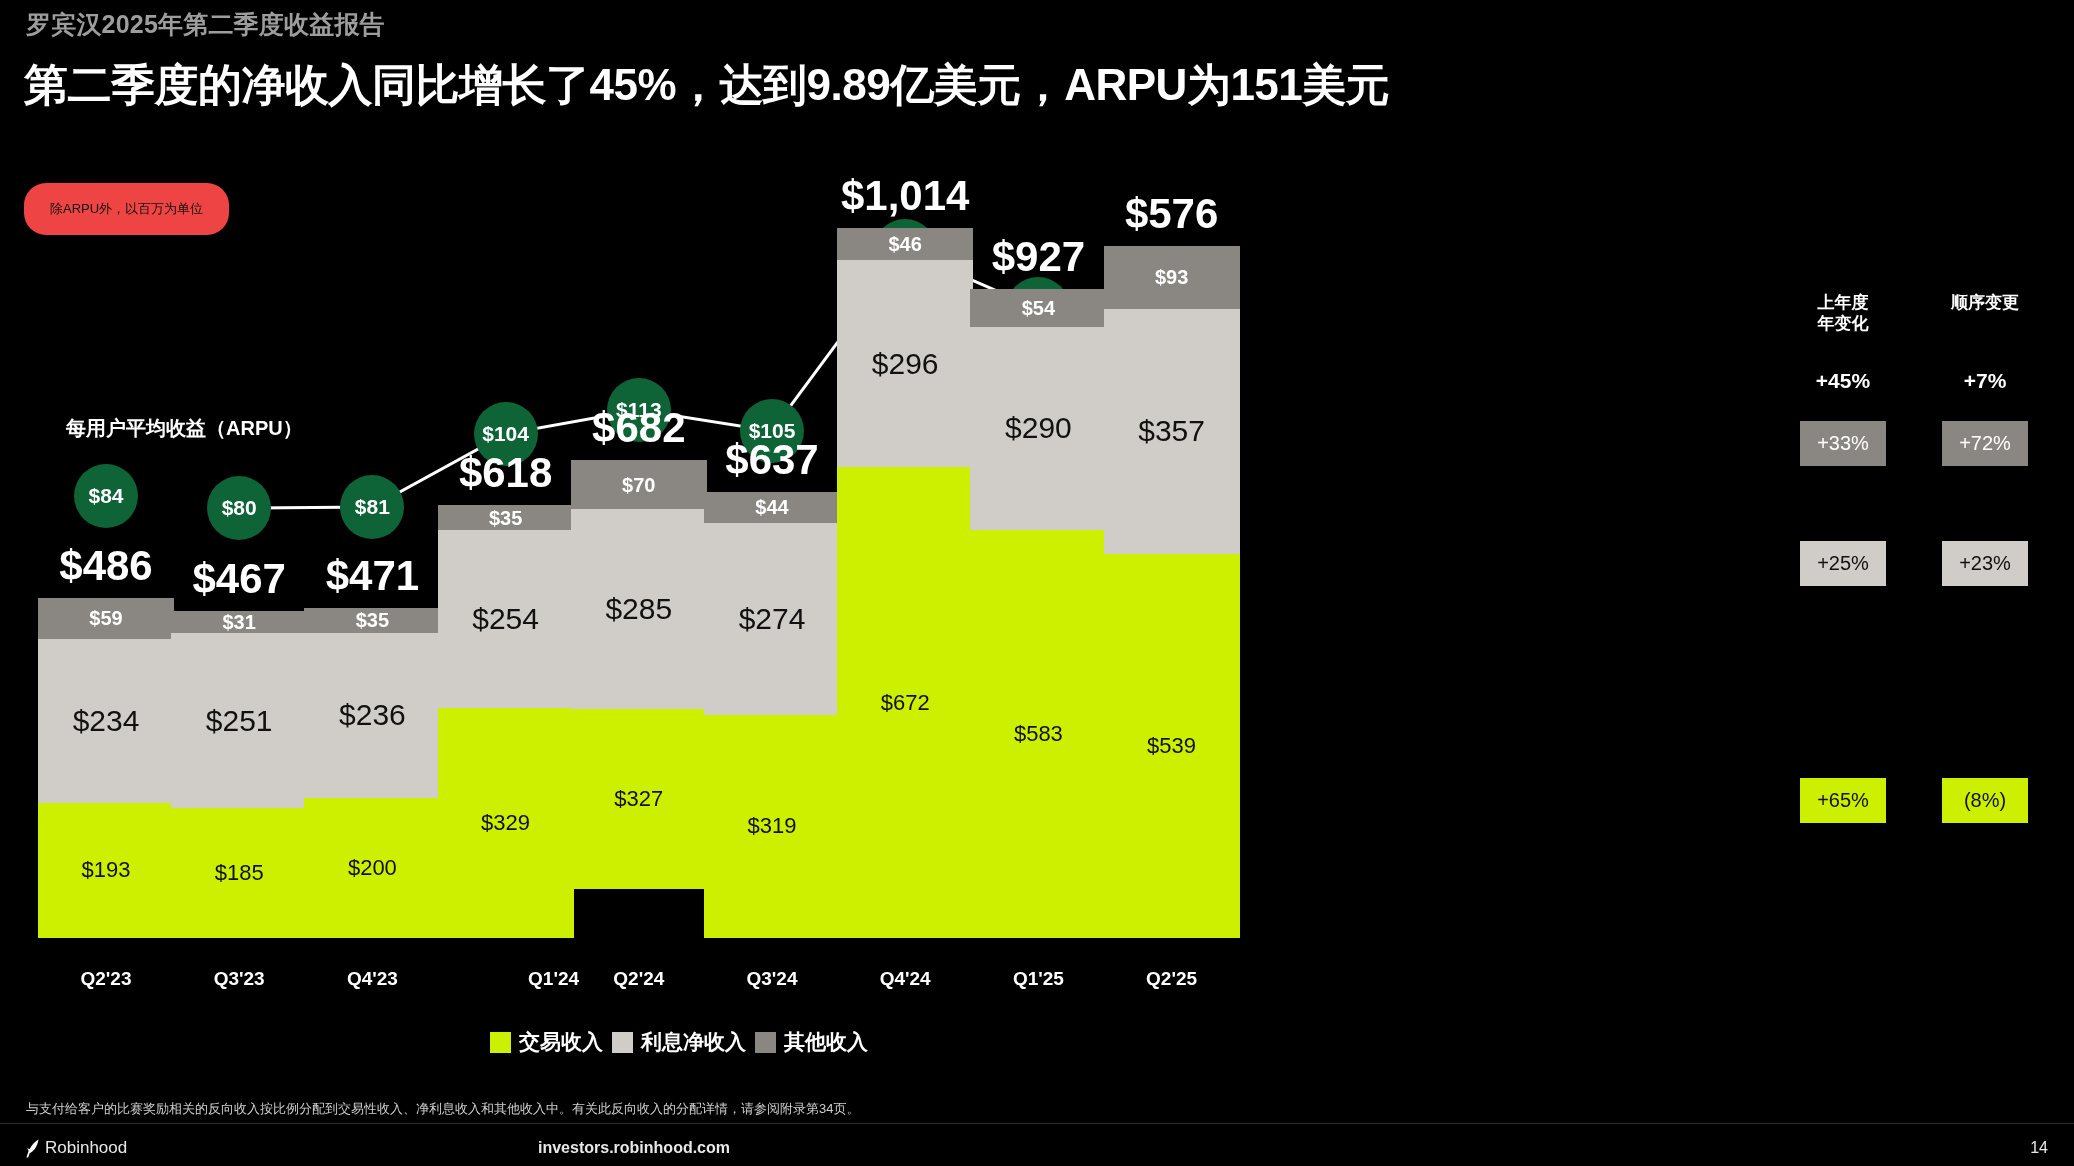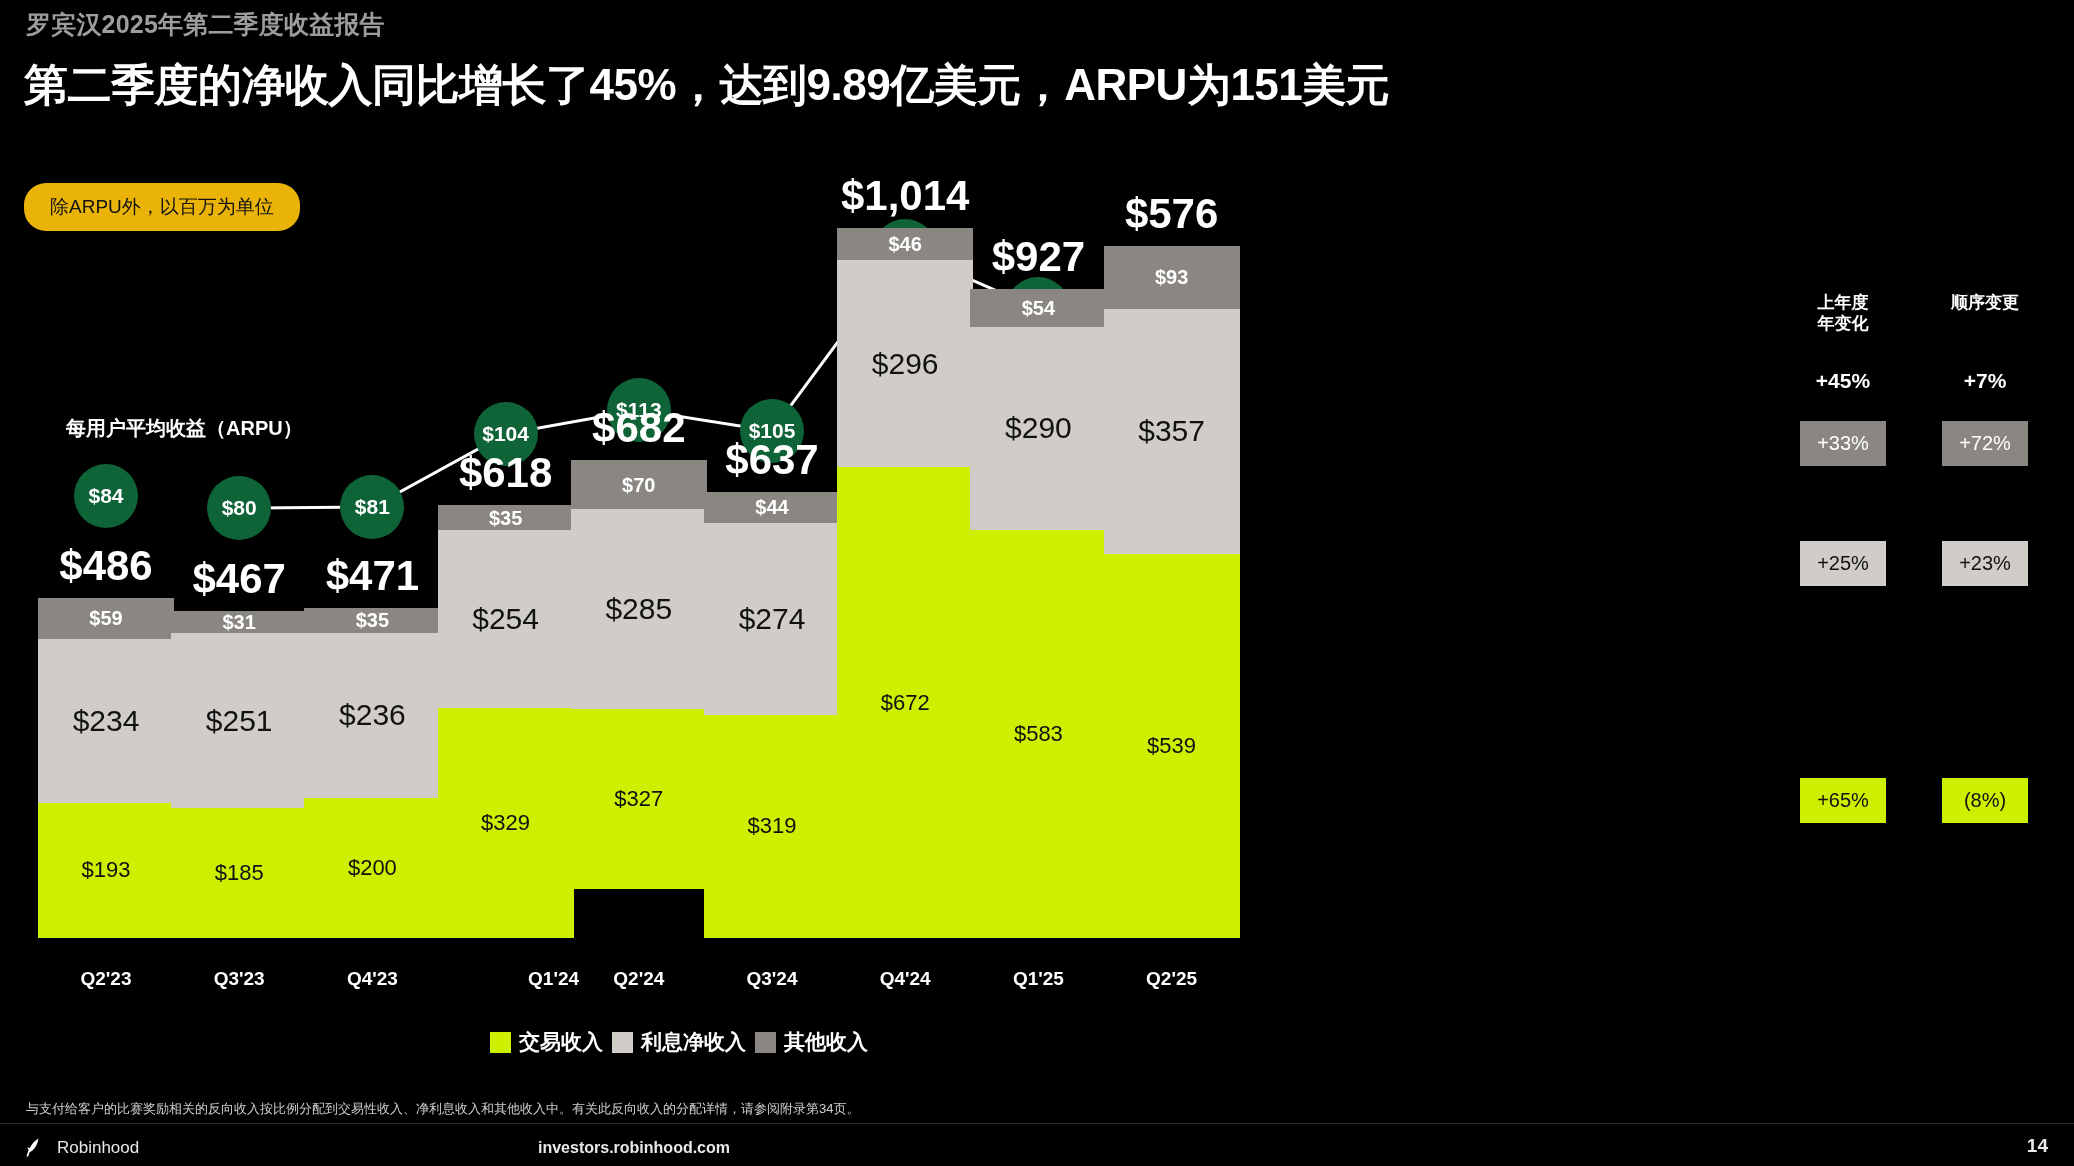--- a/index.html
+++ b/index.html
@@ -15,23 +15,23 @@
     position:absolute; left:26px; top:8px;
     font-size:25px; font-weight:700; color:#9d9d9d; letter-spacing:.2px;
   }
   #headline {
     position:absolute; left:24px; top:56px;
     font-size:44px; font-weight:700; color:#ffffff; letter-spacing:-.5px;
     white-space:nowrap;
   }
   #unit-pill {
     position:absolute; left:24px; top:183px;
-    background:#eab308; color:#121212;
-    border-radius:22px; padding:11px 26px;
-    font-size:19px; font-weight:400; white-space:nowrap;
+    background:#ef4444; color:#121212;
+    border-radius:22px; padding:17px 26px;
+    font-size:13px; font-weight:400; white-space:nowrap;
   }
 
   
   #plot { position:absolute; left:0; top:0; width:2074px; height:1166px; }
   #arpu-caption {
     position:absolute; left:66px; top:415px;
     font-size:20px; font-weight:700; color:#fff; white-space:nowrap;
   }
 
   svg#line-layer { position:absolute; left:0; top:0; width:2074px; height:1000px; pointer-events:none; }
@@ -92,31 +92,31 @@
   
   #footnote {
     position:absolute; left:26px; bottom:48px;
     font-size:13px; font-weight:400; color:#cfcfcf; white-space:nowrap;
   }
   #footer-rule {
     position:absolute; left:0; bottom:42px; width:2074px; height:1px; background:#2b2b2b;
   }
   #brand {
     position:absolute; left:26px; bottom:8px;
-    display:flex; align-items:flex-start; gap:16px;
+    display:flex; align-items:flex-end; gap:4px;
     font-size:17px; font-weight:400; color:#e8e8e8;
   }
   #brand svg { display:block; }
   #site {
     position:absolute; left:538px; bottom:9px;
     font-size:16px; font-weight:700; color:#e8e8e8;
   }
   #pageno {
     position:absolute; right:26px; bottom:9px;
-    font-size:19px; font-weight:700; color:#e8e8e8;
+    font-size:16px; font-weight:400; color:#e8e8e8;
   }
 </style>
 </head>
 <body>
 
 <div id="eyebrow">罗宾汉2025年第二季度收益报告</div>
 <h1 id="headline">第二季度的净收入同比增长了45%，达到9.89亿美元，ARPU为151美元</h1>
 <div id="unit-pill">除ARPU外，以百万为单位</div>
 
 <div id="plot">

